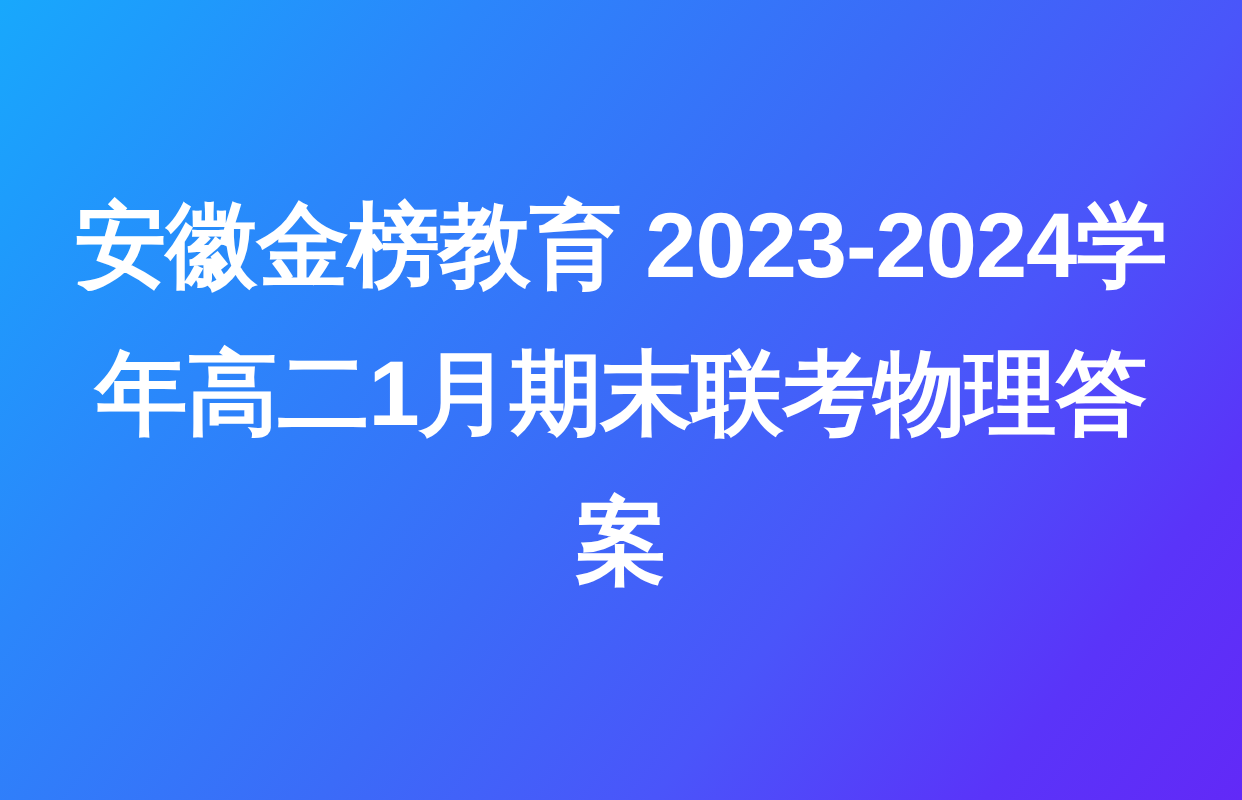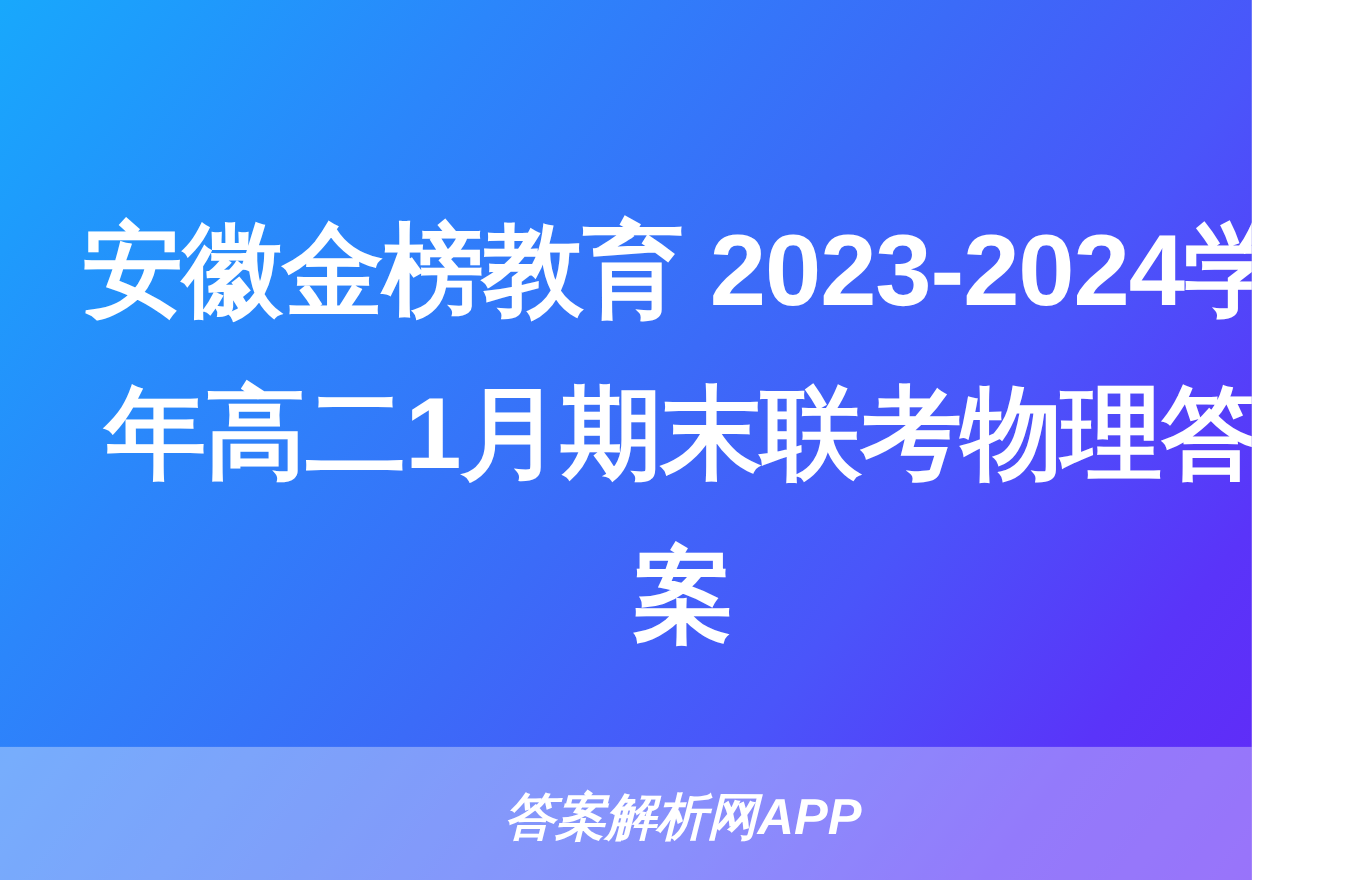--- a/index.html
+++ b/index.html
@@ -10,21 +10,21 @@
     height: 800px;
     overflow: hidden;
   }
 
   body {
     font-family: "Liberation Sans", "DejaVu Sans", sans-serif;
   }
 
   #card {
     position: relative;
-    width: 1138px;
+    width: 1242px;
     height: 800px;
     overflow: hidden;
     
     background: linear-gradient(127deg,
                 #18A8FC 0%,
                 #1E9BFC 10%,
                 #2B86FB 26%,
                 #3B6BF8 50%,
                 #4A55FA 68%,
                 #5A34F9 86%,
@@ -92,18 +92,14 @@
 </style>
 </head>
 <body>
 
 <div id="card">
 
   <div id="title-block">
     <span id="title-text">安徽金榜教育 2023-2024学年高二1月期末联考物理答案</span>
   </div>
 
-  <div id="footer-band">
-    <span id="footer-text">答案解析网APP</span>
-    <span id="footer-edge"></span>
-  </div>
 
 </div>
 
 </body></html>

